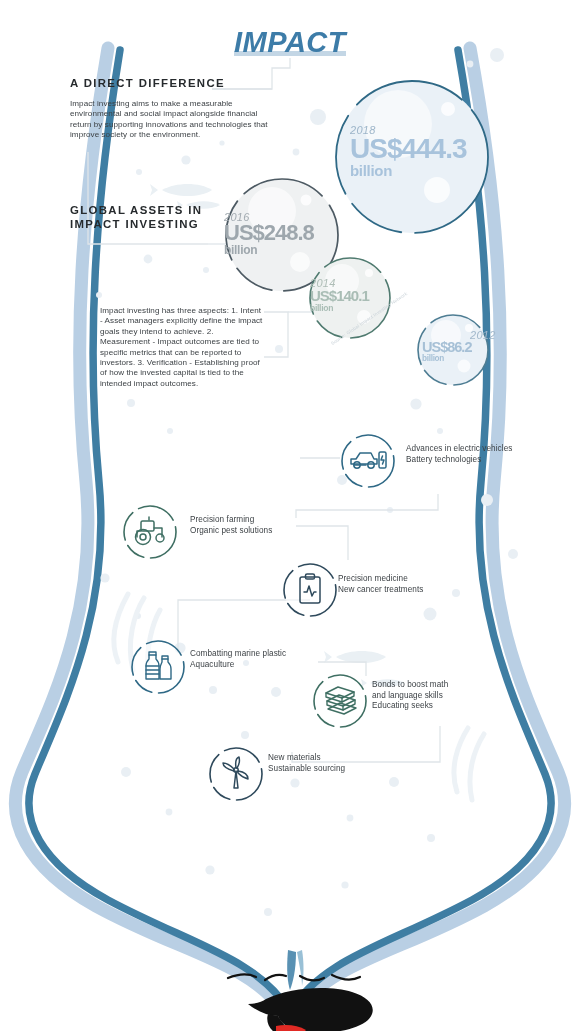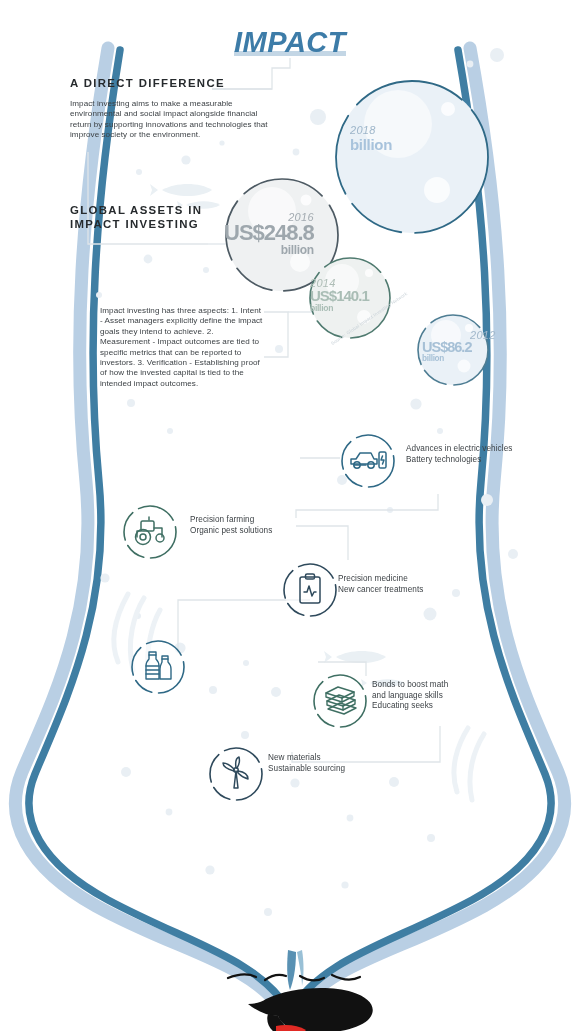--- a/index.html
+++ b/index.html
@@ -68,21 +68,21 @@
     font-weight:bold;letter-spacing:-1px;line-height:.92;
     white-space:nowrap;
   }
   .bub .bil{font-weight:bold;line-height:1;letter-spacing:-.3px;}
 
   #bub2018{left:350px;top:113px;color:#a8c3dc;}
   #bub2018 .amt{font-size:28px;}
   #bub2018 .bil{font-size:15px;margin-top:1px;}
   #bub2018 .yr{color:#9db5c9;}
 
-  #bub2016{left:224px;top:200px;color:#9ea7ad;text-align:right;}
+  #bub2016{left:224px;top:200px;color:#9ea7ad;}
   #bub2016 .amt{font-size:22px;}
   #bub2016 .bil{font-size:12px;margin-top:1px;}
   #bub2016 .yr{color:#a3abb1;}
 
   #bub2014{left:310px;top:266px;color:#a9bdb5;}
   #bub2014 .amt{font-size:15px;}
   #bub2014 .bil{font-size:8.6px;margin-top:1px;}
   #bub2014 .yr{color:#aebdb6;}
 
   #bub2012{left:422px;top:318px;color:#a6c0d6;}
@@ -359,20 +359,21 @@
     <div class="hd">GLOBAL ASSETS IN IMPACT INVESTING</div>
   </div>
 
   <div class="content" id="blk-aspects">
     <div class="bodytext">Impact investing has three aspects: 1. Intent - Asset managers explicitly define the impact goals they intend to achieve. 2. Measurement - Impact outcomes are tied to specific metrics that can be reported to investors. 3. Verification - Establishing proof of how the invested capital is tied to the intended impact outcomes.</div>
   </div>
 
 
   <div class="bub" id="bub2018">
     <div class="yr">2018</div>
+    <div class="amt"><span>US$</span><span>444.3</span></div>
     <div class="bil">billion</div>
   </div>
 
   <div class="bub" id="bub2016">
     <div class="yr">2016</div>
     <div class="amt"><span>US$</span><span>248.8</span></div>
     <div class="bil">billion</div>
   </div>
 
   <div class="bub" id="bub2014">
@@ -397,20 +398,24 @@
   <div class="icon-label-box" id="lbl-farm">
     <div class="iconlabel">Precision farming</div>
     <div class="iconlabel">Organic pest solutions</div>
   </div>
 
   <div class="icon-label-box" id="lbl-med">
     <div class="iconlabel">Precision medicine</div>
     <div class="iconlabel">New cancer treatments</div>
   </div>
 
+  <div class="icon-label-box" id="lbl-plastic">
+    <div class="iconlabel">Combatting marine plastic</div>
+    <div class="iconlabel">Aquaculture</div>
+  </div>
 
   <div class="icon-label-box" id="lbl-bonds">
     <div class="iconlabel">Bonds to boost math</div>
     <div class="iconlabel">and language skills</div>
     <div class="iconlabel">Educating seeks</div>
   </div>
 
   <div class="icon-label-box" id="lbl-mat">
     <div class="iconlabel">New materials</div>
     <div class="iconlabel">Sustainable sourcing</div>

